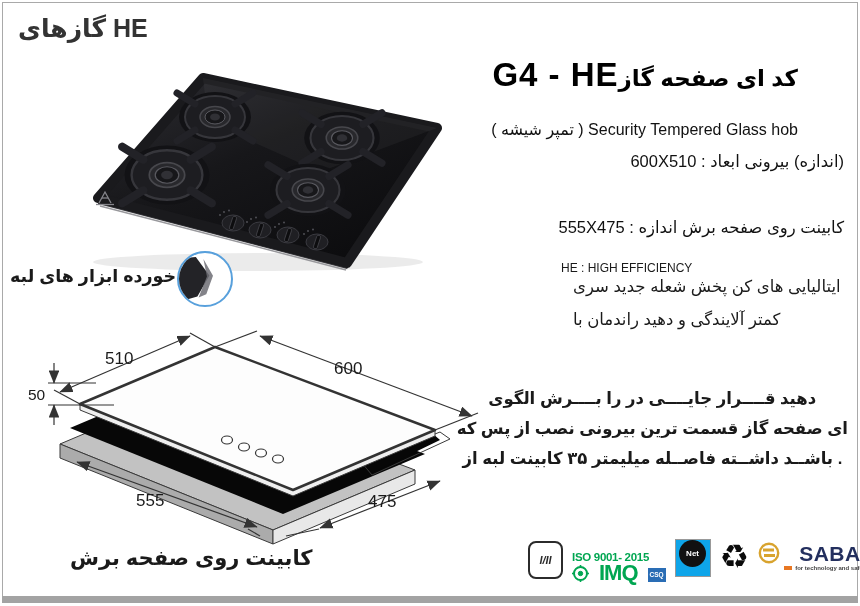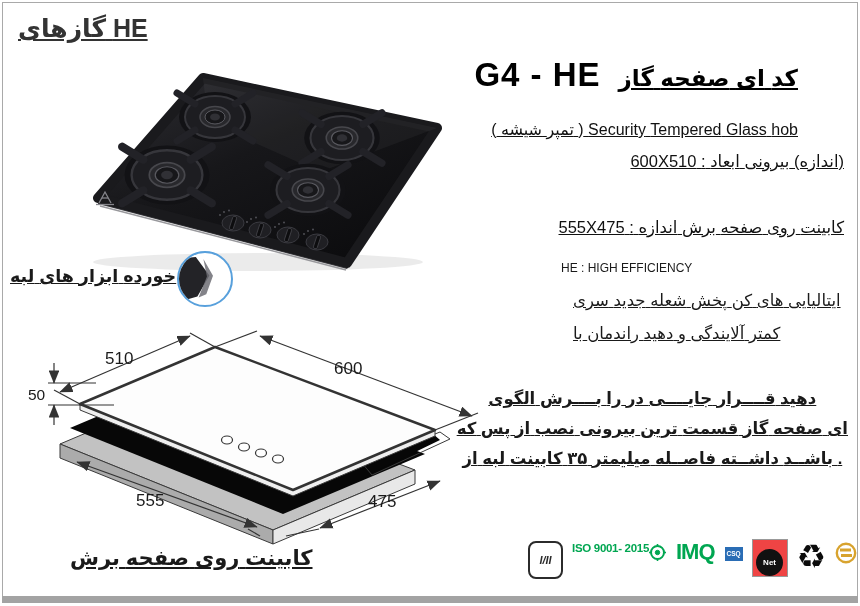--- a/index.html
+++ b/index.html
@@ -2,53 +2,53 @@
 <html><head>
 <meta charset="utf-8">
 <style>
   html,body{margin:0;padding:0;background:#888;}
   .page{position:relative;width:860px;height:606px;background:#fff;overflow:hidden;
         font-family:"Liberation Sans","DejaVu Sans",sans-serif;color:#1a1a1a;}
   .frame{position:absolute;left:2px;top:2px;right:2px;bottom:9px;border:1px solid #a9a9a9;pointer-events:none;}
   .bottom-bar{position:absolute;left:2px;right:2px;top:596px;height:7px;background:#a3a3a3;}
   .abs{position:absolute;}
   bdi{unicode-bidi:isolate;white-space:nowrap;}
-  .ltrline{direction:ltr;white-space:nowrap;text-decoration:underline;}
+  .ltrline{direction:ltr;white-space:nowrap;}
   .page-title{left:18px;top:14px;font-size:25px;font-weight:bold;color:#333;}
-  .heading{top:56px;right:62px;display:flex;gap:18px;align-items:baseline;direction:ltr;}
+  .heading{top:56px;right:62px;display:flex;align-items:baseline;direction:ltr;}
   .model{font-size:33px;font-weight:700;letter-spacing:1px;color:#000;}
   .heading-fa{font-size:23px;font-weight:bold;color:#000;}
   .spec{font-size:16.5px;color:#111;}
   .spec1{top:120px;right:62px;font-size:16px;}
   .spec2{top:152px;right:16px;}
   .spec3{top:185px;right:16px;}
   .spec4{top:218px;right:16px;}
   .he-block{left:573px;top:261px;width:196px;}
   .he-title{font-size:12px;font-weight:normal;text-align:left;white-space:nowrap;margin-left:-12px;}
-  .he-line{font-size:16.5px;margin-top:16px;}
+  .he-line{font-size:16.5px;margin-top:2px;}
   .he-line2{margin-top:14px;}
   .note{top:383px;right:12px;text-align:center;font-weight:bold;font-size:16.5px;line-height:30px;}
   .callout-label{left:10px;top:266px;width:170px;text-align:left;font-size:17.5px;font-weight:bold;}
   .callout-circle{left:177px;top:251px;width:52px;height:52px;border:2px solid #58a0dc;border-radius:50%;
                   overflow:hidden;background:#fff;}
   .cc-dark{position:absolute;left:-4px;top:4px;width:40px;height:46px;background:#232327;
            clip-path:polygon(0 4%,52% 0,86% 40%,56% 86%,0 100%);}
   .cc-edge{position:absolute;left:18px;top:6px;width:16px;height:40px;background:#6d6d74;
            clip-path:polygon(40% 0,100% 42%,58% 88%,10% 96%,62% 44%);opacity:.85;}
   .caption{left:70px;top:546px;width:235px;text-align:center;font-size:21px;font-weight:bold;}
   .logos{left:528px;top:538px;height:44px;display:flex;align-items:flex-start;gap:9px;direction:ltr;}
   .classmark{width:31px;height:34px;border:2px solid #2b2b2b;border-radius:8px;display:flex;align-items:center;
              justify-content:center;font-size:11px;font-weight:bold;font-style:italic;color:#2b2b2b;margin-top:3px;}
-  .isoblock{display:flex;flex-direction:row;align-items:flex-start;margin-top:4px;}
+  .isoblock{display:flex;flex-direction:column;align-items:flex-start;margin-top:13px;}
   .isotext{font-size:11.5px;font-weight:bold;letter-spacing:-.3px;white-space:nowrap;}
   .imqrow{display:flex;align-items:center;gap:10px;margin-top:0px;}
   .imqtext{font-size:22px;font-weight:bold;letter-spacing:-1px;line-height:20px;}
   .csq{width:18px;height:14px;display:flex;align-items:center;justify-content:center;
        color:#fff;font-size:6.5px;font-weight:bold;margin-top:3px;}
-  .iqnet{width:34px;height:36px;border:1px solid #999;background:#ef4444;display:flex;align-items:flex-end;
+  .iqnet{width:34px;height:36px;border:1px solid #999;background:#0ea5e9;display:flex;align-items:flex-start;
          justify-content:center;margin-top:1px;}
   .iqnet-circle{width:27px;height:27px;border-radius:50%;background:#111;color:#fff;display:flex;
                 align-items:center;justify-content:center;font-size:8px;font-weight:bold;}
   .recycle{font-size:33px;line-height:36px;color:#0b0b0b;font-family:"DejaVu Sans",sans-serif;margin-top:1px;}
   .sabaf{display:flex;flex-direction:column;margin-top:4px;}
   .sabafrow{display:flex;align-items:center;gap:19px;}
   .sabaftext{font-size:21px;font-weight:bold;letter-spacing:.5px;line-height:21px;}
   .tagline{display:flex;align-items:center;gap:3px;margin-top:1px;margin-left:26px;}
   .tagdot{width:8px;height:4px;background:#e87722;}
   .tagtext{font-size:6px;color:#444;font-weight:bold;}

